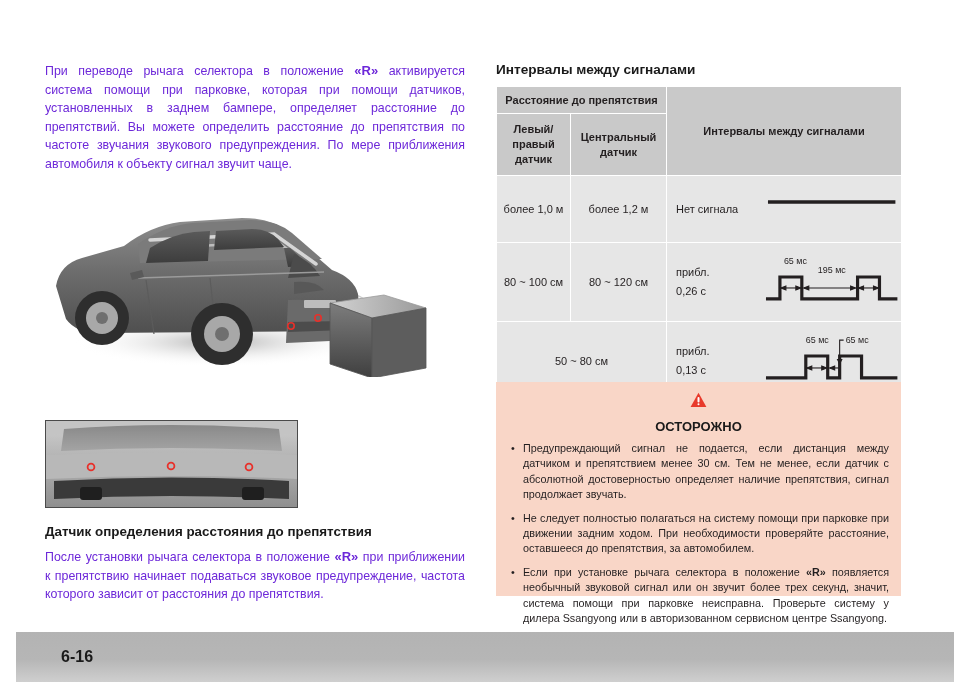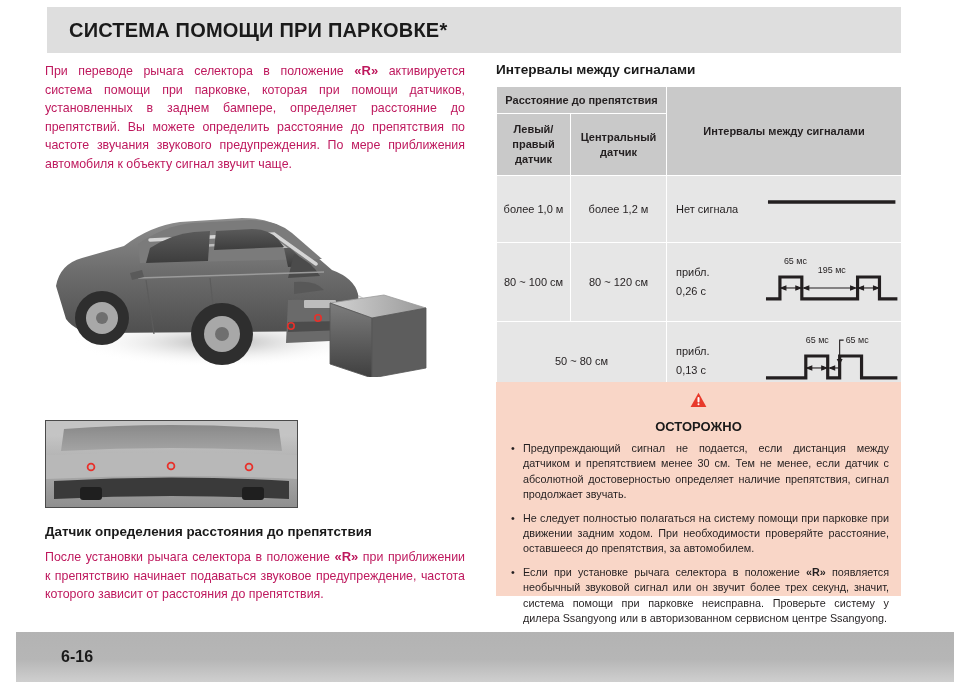--- a/index.html
+++ b/index.html
@@ -19,21 +19,21 @@
   }
   .header-title {
     padding-left: 22px;
     font-size: 20px; font-weight: bold; color: #1a1a1a;
     letter-spacing: .2px;
   }
 
   
   .left-col { position: absolute; left: 45px; top: 62px; width: 420px; }
   .body-text {
-    font-size: 12.4px; line-height: 18.6px; color: #be185d;
+    font-size: 12.4px; line-height: 18.6px; color: #6d28d9;
     text-align: justify;
   }
   .body-text b { font-weight: bold; }
   .body-text .r-tag { font-weight: bold; font-size: 13px; }
 
   
   .car-illu { position: absolute; left: 42px; top: 182px; width: 420px; height: 195px; }
   .bumper-photo {
     position: absolute; left: 45px; top: 420px; width: 253px; height: 88px;
     border: 1px solid #4a4a4a; background: #b9b9b9; overflow: hidden;
@@ -96,23 +96,20 @@
   .footer-title {
     margin-left: 26px; font-size: 15.5px; font-weight: bold; color: #ffffff;
     letter-spacing: .1px;
   }
 </style>
 </head>
 <body>
 
 <div class="page">
 
-  <div class="header-bar">
-    <div class="header-title">СИСТЕМА ПОМОЩИ ПРИ ПАРКОВКЕ*</div>
-  </div>
 
   <div class="left-col">
     <p class="body-text"><span>При переводе рычага селектора в положение </span><b class="r-tag">«R»</b><span> активируется система помощи при парковке, которая при помощи датчиков, установленных в заднем бампере, определяет расстояние до препятствий. Вы можете определить расстояние до препятствия по частоте звучания звукового предупреждения. По мере приближения автомобиля к объекту сигнал звучит чаще.</span></p>
   </div>
 
   <div class="car-illu">
     <svg width="420" height="195" viewBox="0 0 420 195" xmlns="http://www.w3.org/2000/svg">
       <defs>
         <linearGradient id="bodyG" x1="0" y1="0" x2="0" y2="1">
           <stop offset="0%" stop-color="#8d8d8d"></stop>

